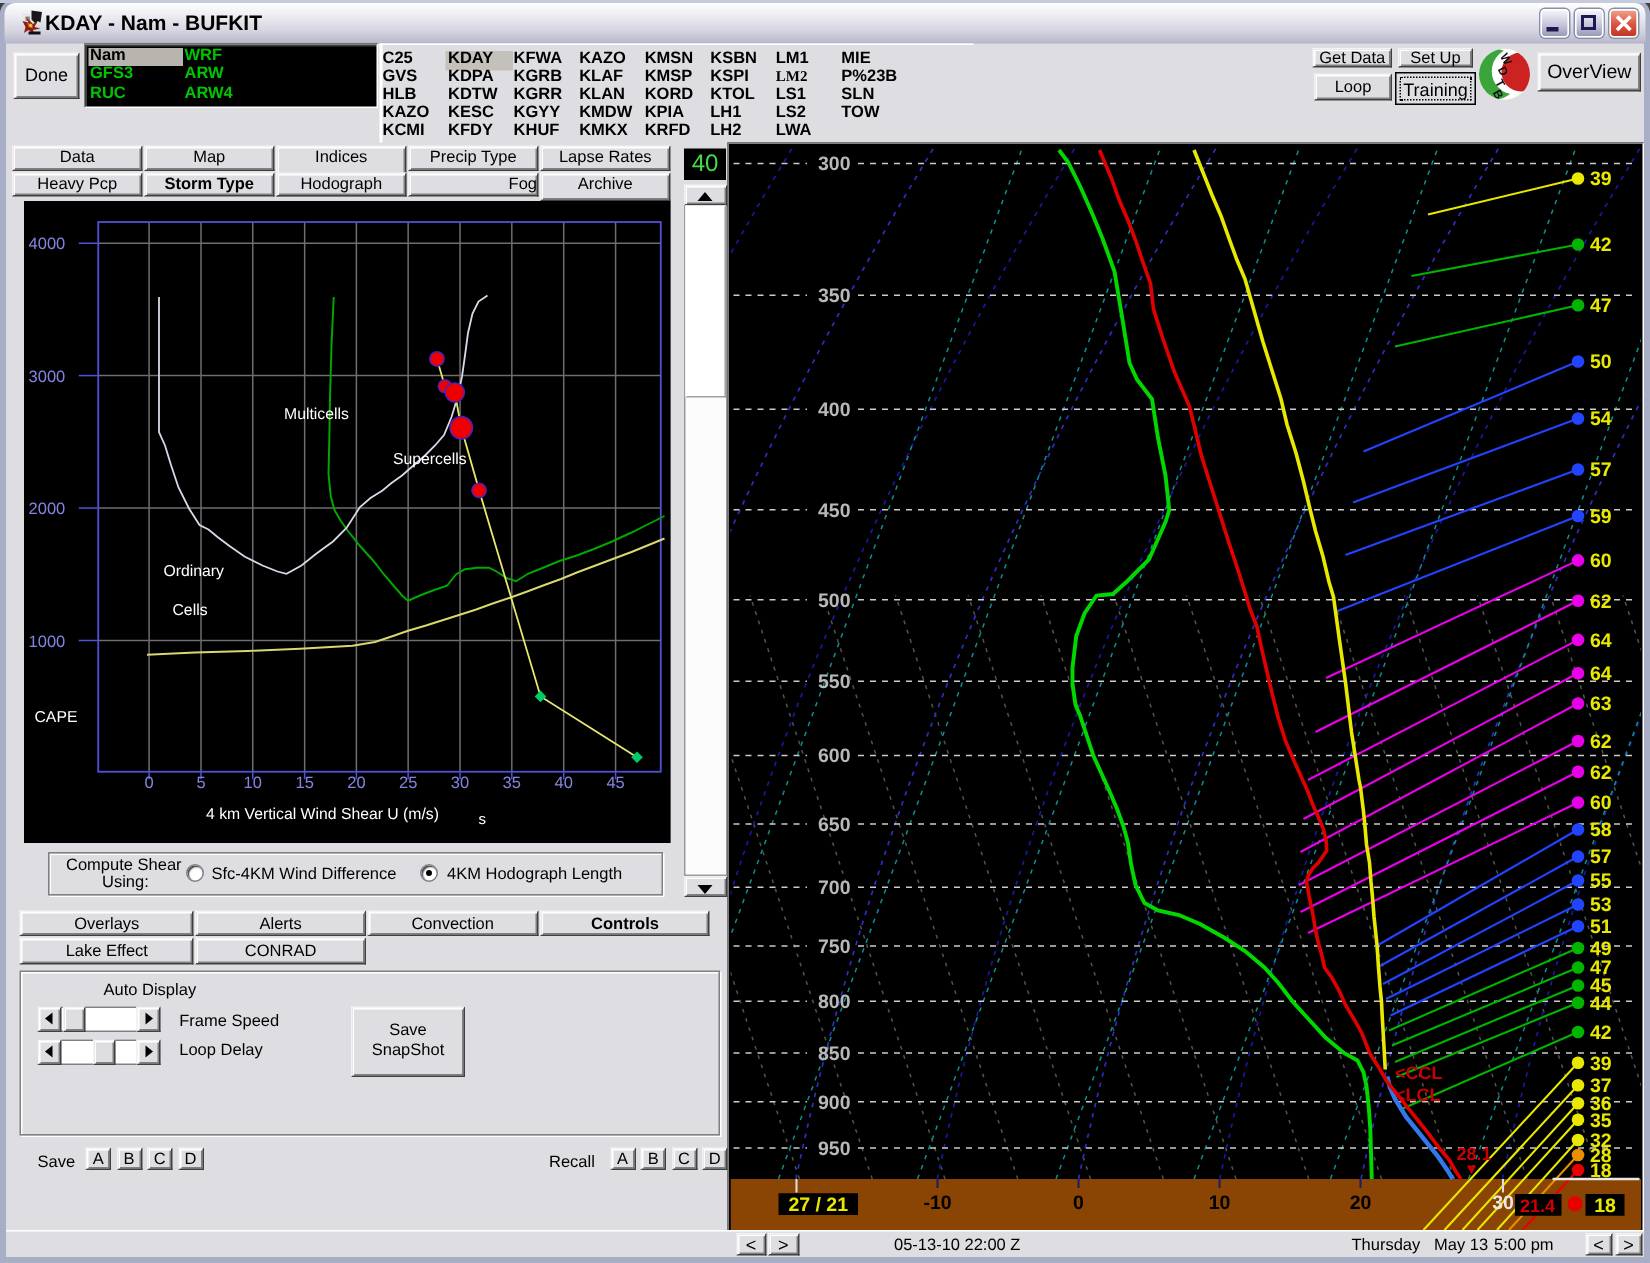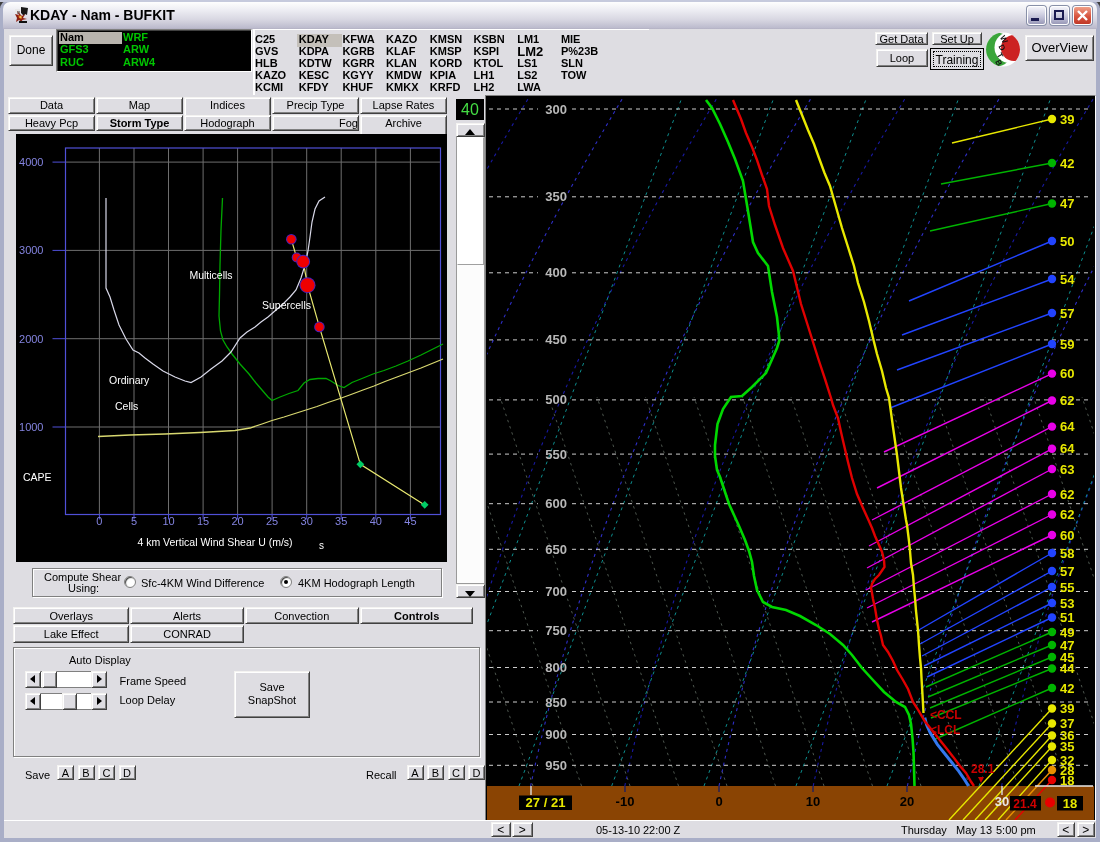--- a/index.html
+++ b/index.html
@@ -67,21 +67,21 @@
 <div class="abs" style="left:429.8px;top:45.9px;font-size:11px;font-weight:bold;color:#000;line-height:11px;">KMSP</div>
 <div class="abs" style="left:429.8px;top:57.8px;font-size:11px;font-weight:bold;color:#000;line-height:11px;">KORD</div>
 <div class="abs" style="left:429.8px;top:69.7px;font-size:11px;font-weight:bold;color:#000;line-height:11px;">KPIA</div>
 <div class="abs" style="left:429.8px;top:81.6px;font-size:11px;font-weight:bold;color:#000;line-height:11px;">KRFD</div>
 <div class="abs" style="left:473.5px;top:34.0px;font-size:11px;font-weight:bold;color:#000;line-height:11px;">KSBN</div>
 <div class="abs" style="left:473.5px;top:45.9px;font-size:11px;font-weight:bold;color:#000;line-height:11px;">KSPI</div>
 <div class="abs" style="left:473.5px;top:57.8px;font-size:11px;font-weight:bold;color:#000;line-height:11px;">KTOL</div>
 <div class="abs" style="left:473.5px;top:69.7px;font-size:11px;font-weight:bold;color:#000;line-height:11px;">LH1</div>
 <div class="abs" style="left:473.5px;top:81.6px;font-size:11px;font-weight:bold;color:#000;line-height:11px;">LH2</div>
 <div class="abs" style="left:517.2px;top:34.0px;font-size:11px;font-weight:bold;color:#000;line-height:11px;text-align:right;">LM1</div>
-<div class="abs" style="left:517.2px;top:45.9px;font-size:13px;font-weight:bold;color:#000;line-height:11px;">LM2</div>
+<div class="abs" style="left:517.2px;top:45.9px;font-size:10px;font-weight:bold;color:#000;line-height:11px;font-family:Liberation Serif, serif;">LM2</div>
 <div class="abs" style="left:517.2px;top:57.8px;font-size:11px;font-weight:bold;color:#000;line-height:11px;">LS1</div>
 <div class="abs" style="left:517.2px;top:69.7px;font-size:11px;font-weight:bold;color:#000;line-height:11px;">LS2</div>
 <div class="abs" style="left:517.2px;top:81.6px;font-size:11px;font-weight:bold;color:#000;line-height:11px;">LWA</div>
 <div class="abs" style="left:560.9px;top:34.0px;font-size:11px;font-weight:bold;color:#000;line-height:11px;">MIE</div>
 <div class="abs" style="left:560.9px;top:45.9px;font-size:11px;font-weight:bold;color:#000;line-height:11px;">P%23B</div>
 <div class="abs" style="left:560.9px;top:57.8px;font-size:11px;font-weight:bold;color:#000;line-height:11px;">SLN</div>
 <div class="abs" style="left:560.9px;top:69.7px;font-size:11px;font-weight:bold;color:#000;line-height:11px;">TOW</div>
 <div class="btn tbtn" style="left:875px;top:31.5px;width:53px;height:13.5px;line-height:12px;">Get Data</div>
 <div class="btn tbtn" style="left:932px;top:31.5px;width:50px;height:13.5px;line-height:12px;">Set Up</div>
 <div class="btn tbtn" style="left:876px;top:49px;width:52px;height:17.5px;line-height:16px;">Loop</div>
@@ -108,21 +108,21 @@
 <div class="btn" style="left:1025px;top:35px;width:69px;height:26px;font-size:13px;line-height:24px;">OverView</div>
 <div class="btn tbtn" style="left:8px;top:97px;width:87px;height:16.5px;line-height:15px;">Data</div>
 <div class="btn tbtn" style="left:96px;top:97px;width:87px;height:16.5px;line-height:15px;">Map</div>
 <div class="btn tbtn" style="left:184px;top:97px;width:87px;height:34px;line-height:15px;">Indices</div>
 <div class="btn tbtn" style="left:272px;top:97px;width:87px;height:16.5px;line-height:15px;">Precip Type</div>
 <div class="btn tbtn" style="left:360px;top:97px;width:87px;height:16.5px;line-height:15px;">Lapse Rates</div>
 <div class="btn tbtn" style="left:8px;top:114.5px;width:87px;height:16.5px;line-height:15px;">Heavy Pcp</div>
 <div class="btn tbtn" style="left:96px;top:114.5px;width:87px;height:16.5px;line-height:15px;font-weight:bold;">Storm Type</div>
 <div class="btn tbtn" style="left:184px;top:114.5px;width:87px;height:16.5px;line-height:15px;">Hodograph</div>
 <div class="btn tbtn" style="left:272px;top:114.5px;width:87px;height:16.5px;line-height:15px;text-align:right;">Fog</div>
-<div class="btn tbtn" style="left:360px;top:114.5px;width:87px;height:31px;line-height:15px;">Archive</div>
+<div class="btn tbtn" style="left:360px;top:114.5px;width:87px;height:19px;line-height:15px;">Archive</div>
 <div class="abs" style="left:456px;top:98.5px;width:28px;height:21px;background:#000;color:#44dd44;font-size:16px;text-align:center;line-height:21px;">40</div>
 <div class="abs" style="left:456px;top:137px;width:28.5px;height:447px;background:#fcfcfc;border:1px solid #9a9a9a;"></div>
 <div class="btn" style="left:456px;top:123px;width:28.5px;height:14px;"><svg width="26" height="12">
       <polygon points="13,3 18,9 8,9" fill="#000"></polygon>
     </svg></div>
 <div class="btn" style="left:456px;top:584px;width:28.5px;height:14px;"><svg width="26" height="12">
       <polygon points="8,4 18,4 13,10" fill="#000"></polygon>
     </svg></div>
 <div class="abs" style="left:457px;top:137px;width:26.5px;height:128px;background:#fff;border:1px solid;border-color:#fff #a0a0a0 #a0a0a0 #fff;"></div>
 <div class="abs" style="left:16px;top:134px;width:431px;height:428px;background:#000;"></div>

